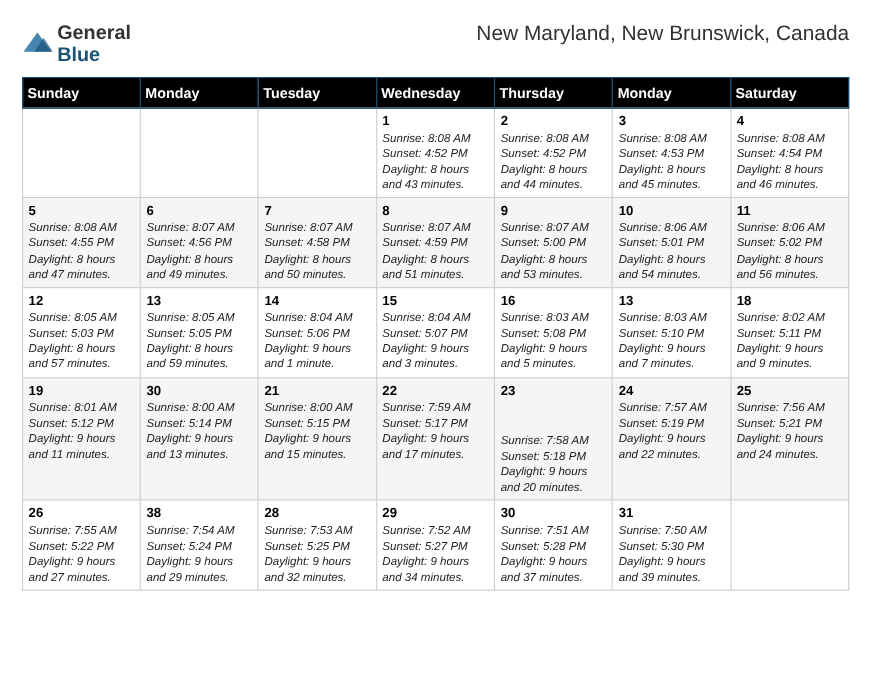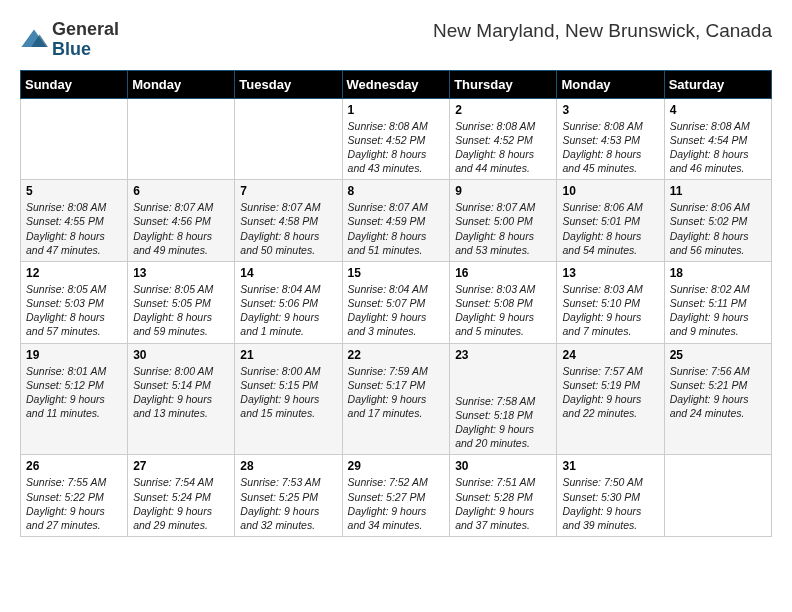--- a/index.html
+++ b/index.html
@@ -302,21 +302,21 @@
       </tr>
       <tr>
         <td>
           <div class="day-num">26</div>
           <div class="day-detail" style="white-space: pre-line;">Sunrise: 7:55 AM
 Sunset: 5:22 PM
 Daylight: 9 hours
 and 27 minutes.</div>
         </td>
         <td>
-          <div class="day-num">27</div>
+          <div class="day-num">38</div>
           <div class="day-detail" style="white-space: pre-line;">Sunrise: 7:54 AM
 Sunset: 5:24 PM
 Daylight: 9 hours
 and 29 minutes.</div>
         </td>
         <td>
           <div class="day-num">28</div>
           <div class="day-detail" style="white-space: pre-line;">Sunrise: 7:53 AM
 Sunset: 5:25 PM
 Daylight: 9 hours

